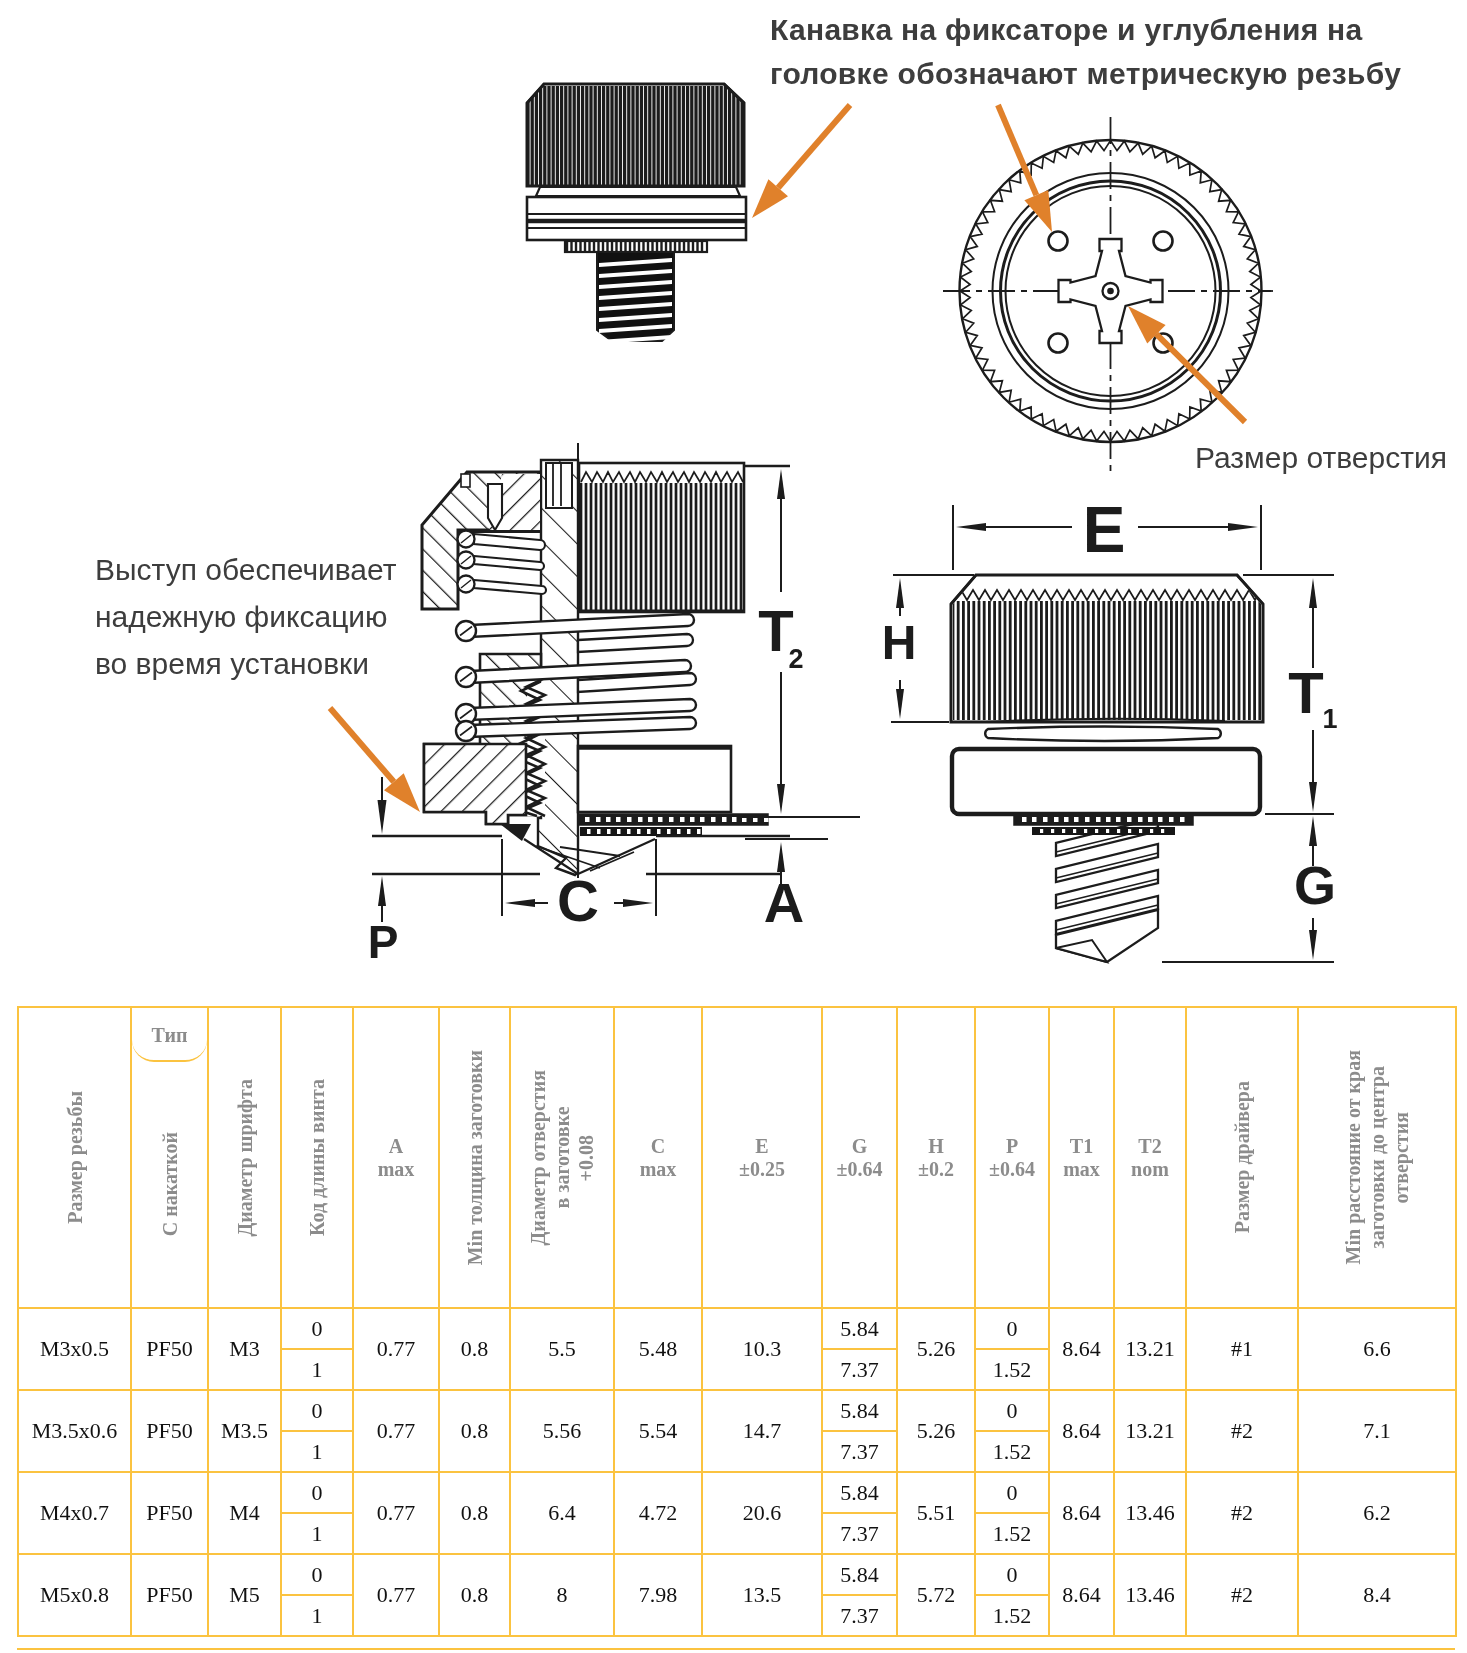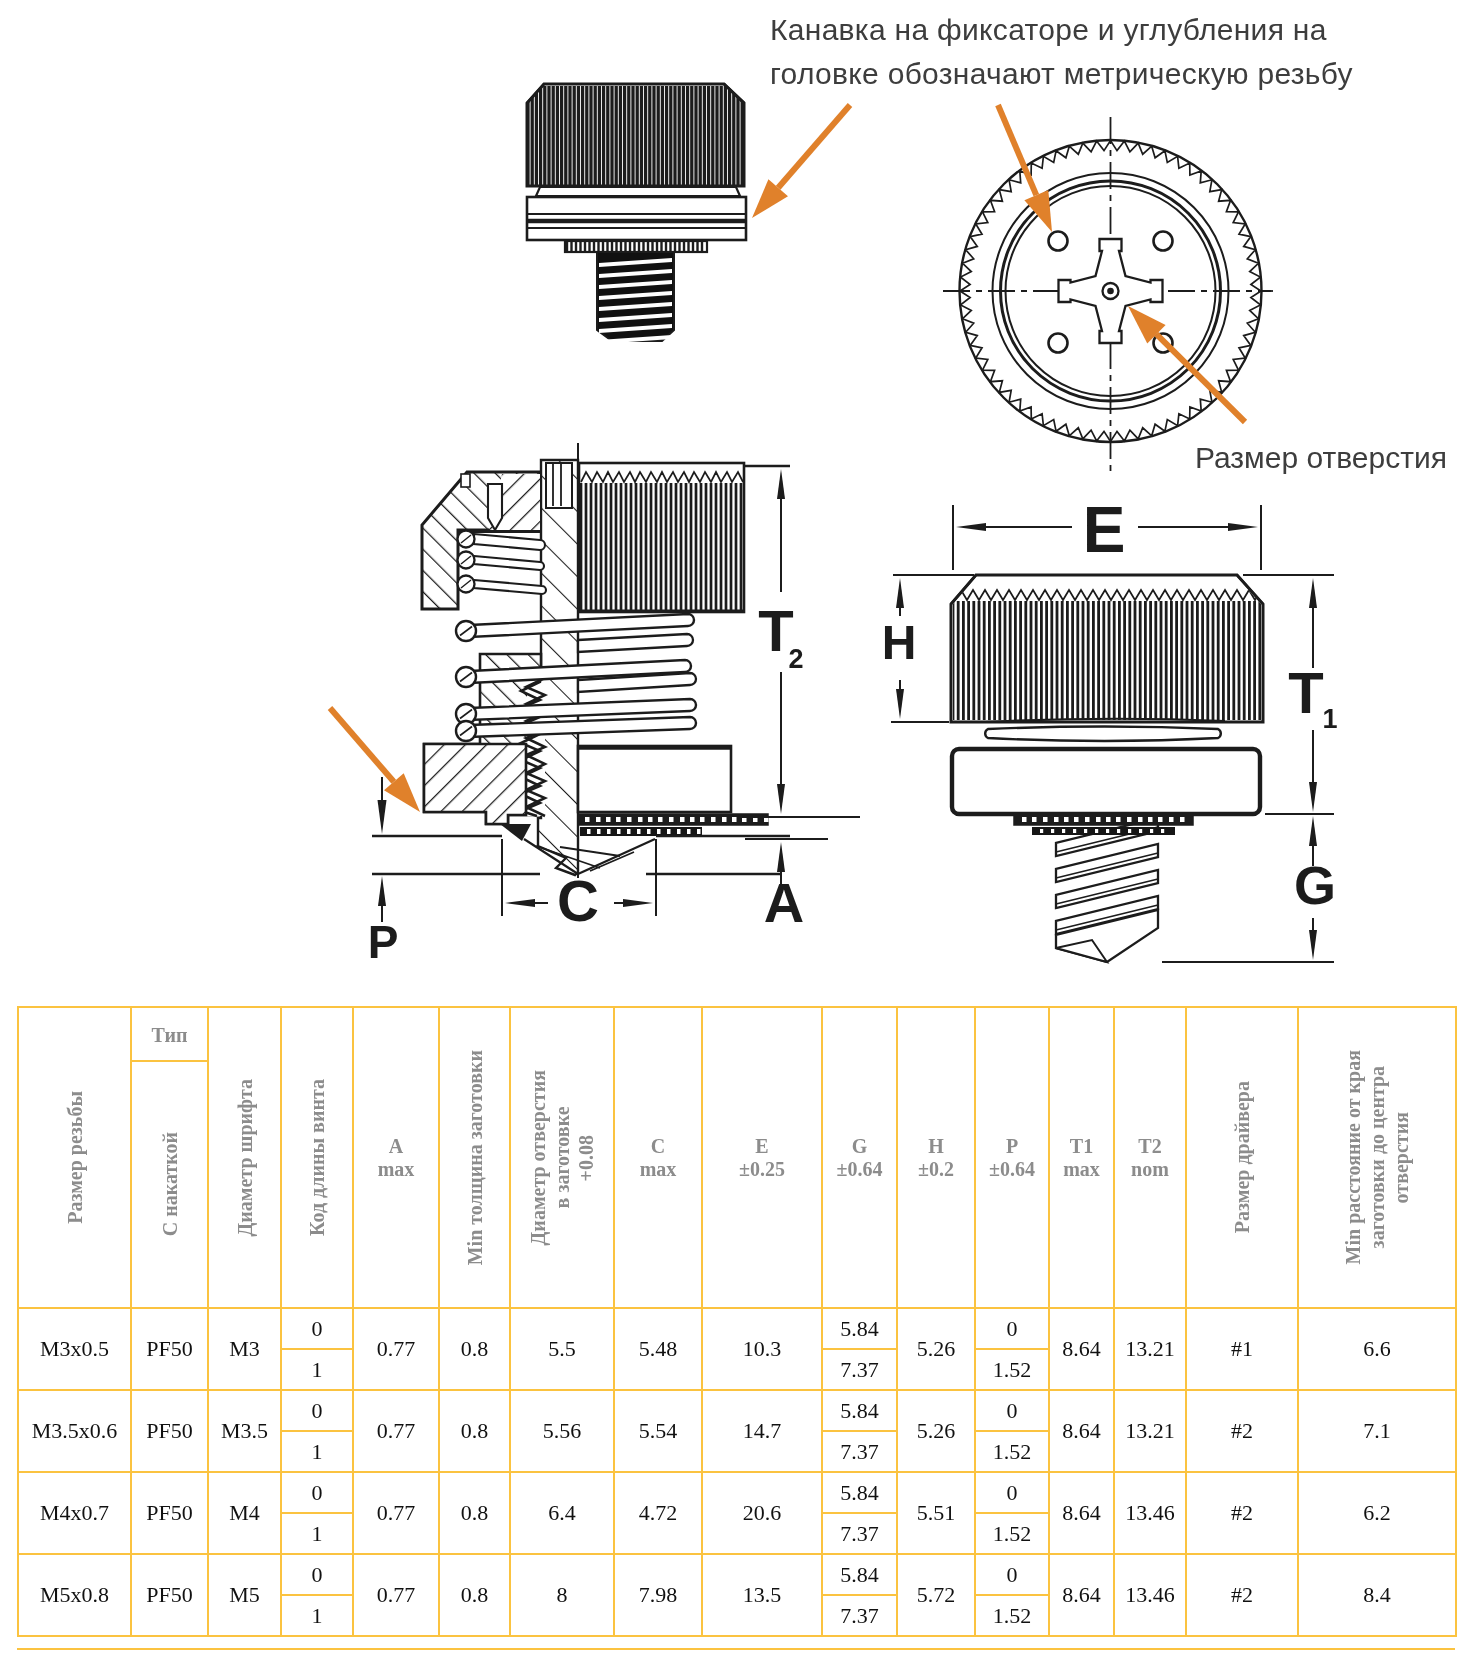--- a/index.html
+++ b/index.html
@@ -6,21 +6,21 @@
 .page { position:relative; width:1467px; height:1653px; background:#fff; overflow:hidden;
         font-family:"Liberation Sans", sans-serif; }
 .art { position:absolute; left:0; top:0; }
 .note { position:absolute; font-size:30px; color:#3d3d3d; line-height:44px; }
 .tablewrap { position:absolute; left:17px; top:1006px; }
 table { border-collapse:collapse; table-layout:fixed; width:1438px; font-family:"Liberation Serif", serif; }
 td { border:2px solid #FBC340; text-align:center; vertical-align:middle; color:#111; font-size:22px; padding:0; }
 .hrow td { height:301px; color:#8C8C8C; font-weight:bold; font-size:20px; }
 .drow td { height:41px; }
 .rot { writing-mode:vertical-rl; transform:rotate(180deg); margin:0 auto; line-height:24px; white-space:nowrap; }
-.tip-top { height:53px; line-height:53px; border-bottom:2px solid #FBC340; }
+.tip-top { height:53px; line-height:53px; border-bottom:2px solid #FBC340;border-radius:22px; }
 .tip-bot { height:244px; display:flex; align-items:center; justify-content:center; }
 .botline { position:absolute; left:17px; top:1648px; width:1438px; height:2px; background:#FBC340; }
 </style></head>
 <body>
 <div class="page">
 <svg class="art" width="1467" height="1000" viewBox="0 0 1467 1000">
 <defs>
 <pattern id="hB" width="15" height="15" patternUnits="userSpaceOnUse" patternTransform="rotate(-45)">
   <rect width="15" height="15" fill="white"></rect>
   <line x1="0" y1="0" x2="0" y2="15" stroke="#1c1c1c" stroke-width="2.5"></line>
@@ -448,21 +448,22 @@
 <line x1="1313.0" y1="730.0" x2="1313.0" y2="762.0" stroke="#1c1c1c" stroke-width="2" stroke-linecap="butt"></line>
 <line x1="1313.0" y1="762.0" x2="1313.0" y2="782.0" stroke="#1c1c1c" stroke-width="2" stroke-linecap="butt"></line>
 <path d="M1313.0,812.0 L1317.0,782.0 L1309.0,782.0 Z" fill="#1c1c1c" stroke="none"></path>
 <line x1="1162.0" y1="962.0" x2="1334.0" y2="962.0" stroke="#1c1c1c" stroke-width="2.2" stroke-linecap="butt"></line>
 <line x1="1313.0" y1="866.0" x2="1313.0" y2="846.0" stroke="#1c1c1c" stroke-width="2" stroke-linecap="butt"></line>
 <path d="M1313.0,816.0 L1309.0,846.0 L1317.0,846.0 Z" fill="#1c1c1c" stroke="none"></path>
 <text x="1315.0" y="904.0" font-family="&quot;Liberation Sans&quot;, sans-serif" font-size="54px" font-weight="bold" text-anchor="middle" fill="#1c1c1c">G</text>
 <line x1="1313.0" y1="918.0" x2="1313.0" y2="930.0" stroke="#1c1c1c" stroke-width="2" stroke-linecap="butt"></line>
 <path d="M1313.0,960.0 L1317.0,930.0 L1309.0,930.0 Z" fill="#1c1c1c" stroke="none"></path>
 </svg>
-<div class="note" style="left:770px; top:8px; letter-spacing:0.3px;">Канавка на фиксаторе и углубления на<br>головке обозначают метрическую резьбу</div>
+<div class="note" style="left:770px; top:8px; letter-spacing:0.3px;font-weight:bold;">Канавка на фиксаторе и углубления на<br>головке обозначают метрическую резьбу</div>
+<div class="note" style="left:95px; top:546px; line-height:47px;">Выступ обеспечивает<br>надежную фиксацию<br>во время установки</div>
 <div class="note" style="left:1195px; top:436px;">Размер отверстия</div>
 <div class="tablewrap">
       <table>
         <colgroup>
           <col style="width:113px">
           <col style="width:77px">
           <col style="width:73px">
           <col style="width:72px">
           <col style="width:86px">
           <col style="width:71px">

